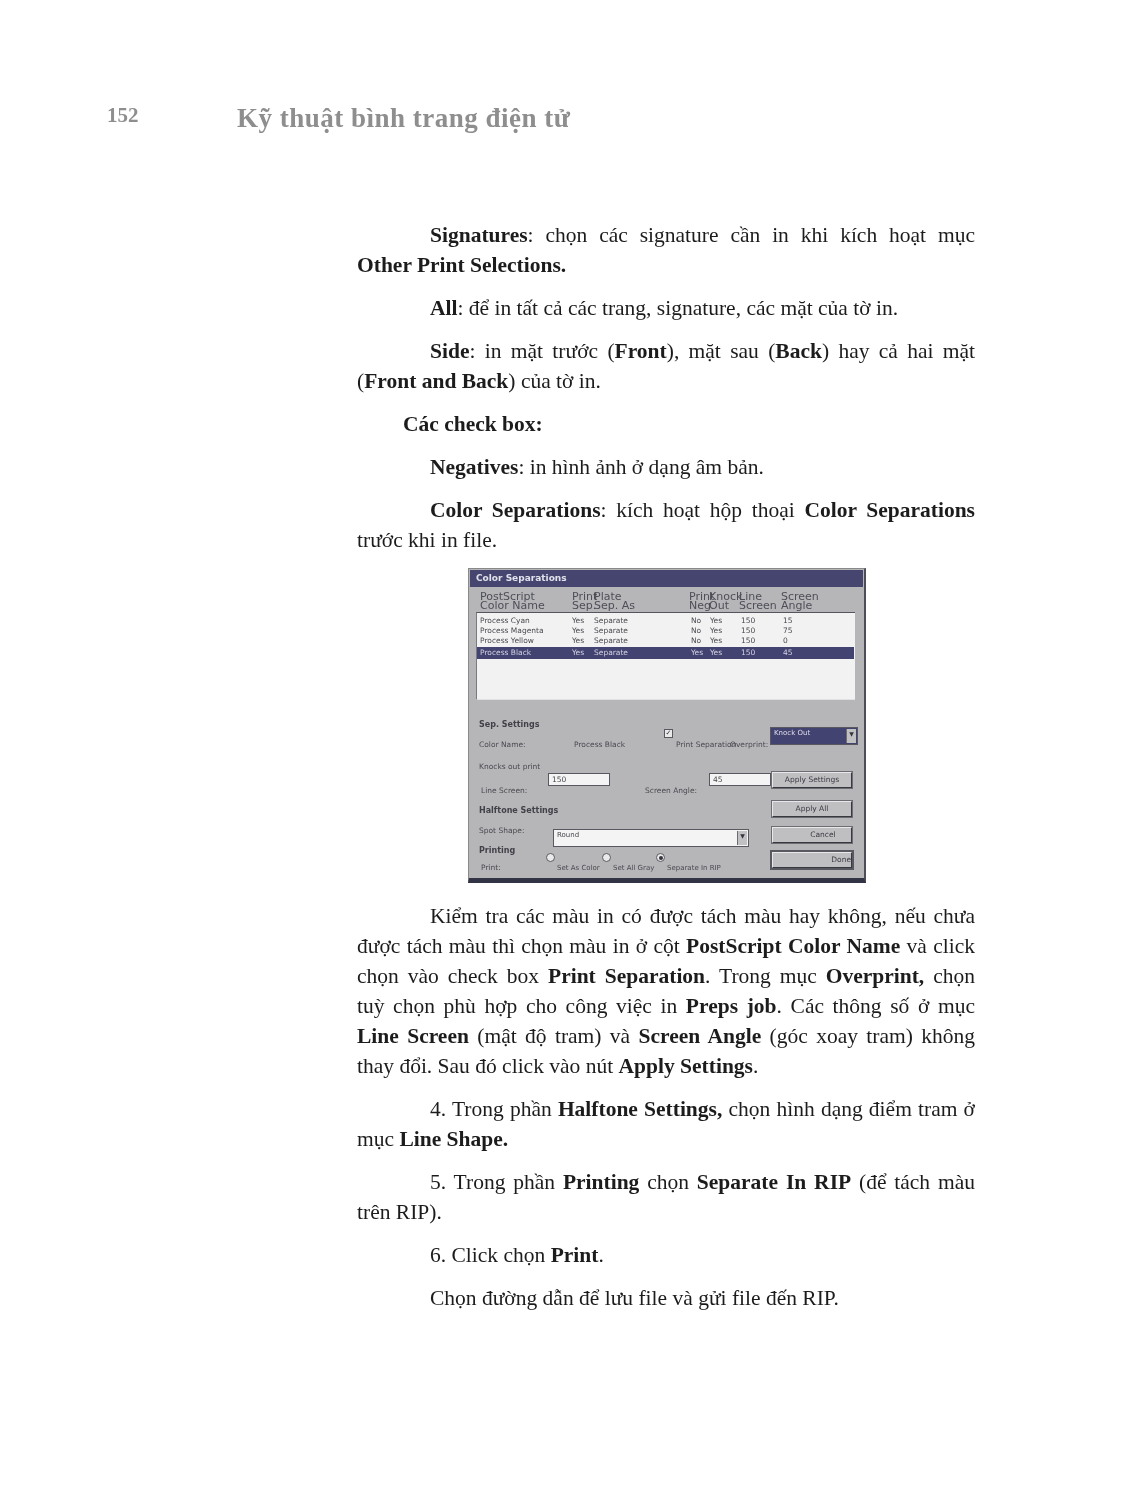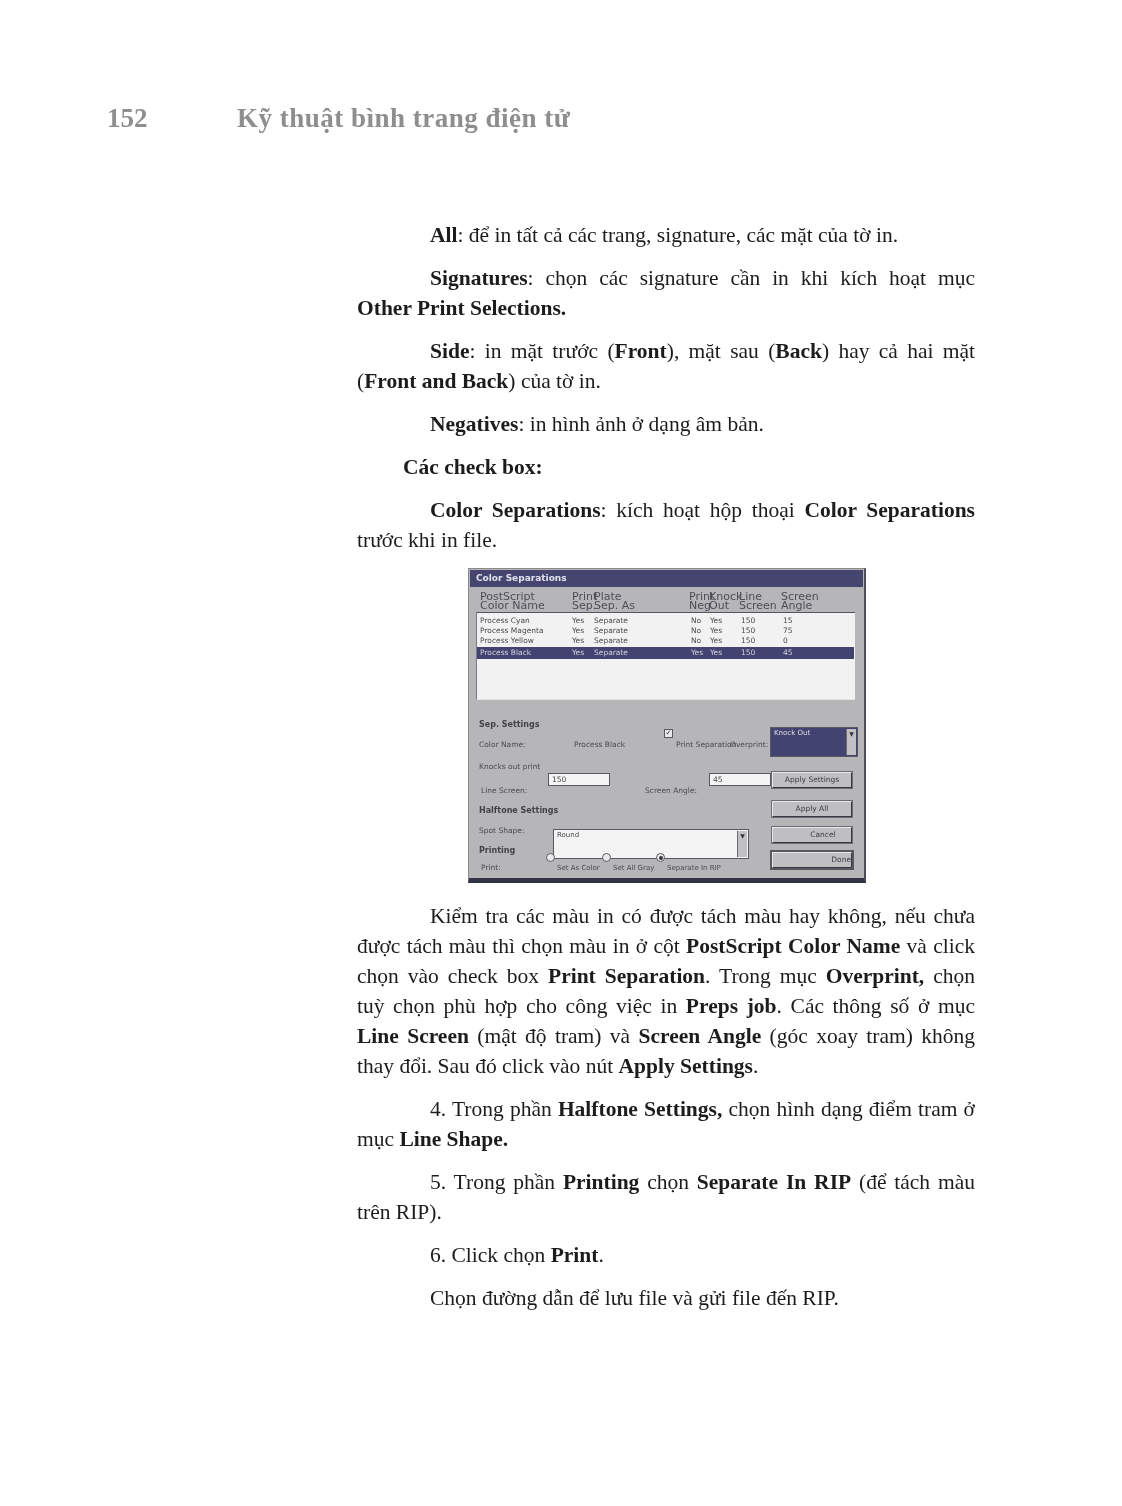--- a/index.html
+++ b/index.html
@@ -1,19 +1,19 @@
 <!DOCTYPE html>
 <html><head>
 <meta charset="utf-8">
 <style>
   html,body{margin:0;padding:0;background:#ffffff;}
   .page{position:relative;width:1122px;height:1506px;background:#ffffff;overflow:hidden;
         font-family:"Liberation Serif",serif;color:#1c1c1c;}
   .page-header{position:absolute;top:103px;left:0;width:1122px;color:#8e8e8e;font-weight:bold;}
-  .page-number{position:absolute;left:107px;top:0;font-size:27px;}
+  .page-number{position:absolute;left:107px;top:0;font-size:21px;}
   .page-title{position:absolute;left:237px;top:0;font-size:27px;letter-spacing:0.5px;}
   .content{position:absolute;left:357px;top:220px;width:618px;font-size:21.5px;line-height:30px;
            text-align:justify;}
   .para{margin:0 0 13px 0;text-indent:73px;}
   .para.head{text-indent:46px;}
   .para b{font-weight:bold;}
 
   
   .screenshot-wrap{position:relative;width:398px;height:315px;margin:0 0 18px 111px;}
   .dlg{position:absolute;left:0;top:0;right:0;bottom:0;background:#bababd;
@@ -29,21 +29,21 @@
   .trow{position:absolute;left:8px;right:10px;height:10px;font-size:7.5px;line-height:10px;white-space:nowrap;}
   .trow span{position:absolute;top:0;}
   .t1{left:3px}.t2{left:95px}.t3{left:117px}.t4{left:214px}.t5{left:233px}.t6{left:264px}.t7{left:306px}
   .r1{top:47px}.r2{top:57px}.r3{top:67px}
   .rsel{top:78px;height:12px;line-height:12px;background:#3e3e70;color:#d9d9ea;}
   .grplbl{position:absolute;font-size:8px;font-weight:bold;color:#3c3c44;white-space:nowrap;}
   .lbl{position:absolute;font-size:7.5px;white-space:nowrap;}
   .val{position:absolute;font-size:7.5px;white-space:nowrap;}
   .checkbox{position:absolute;width:7px;height:7px;background:#f2f2f2;border:1px solid #55555e;
             font-size:7px;line-height:7px;text-align:center;color:#2e2e38;}
-  .drop{position:absolute;height:30px;box-sizing:border-box;border:1px solid #55555e;background:#fdfdfd;
+  .drop{position:absolute;height:18px;box-sizing:border-box;border:1px solid #55555e;background:#fdfdfd;
         font-size:7px;line-height:11px;padding-left:3px;}
   .drop.hilite{background:#3e3e70;color:#e2e2f0;}
   .droparrow{position:absolute;right:1px;top:1px;bottom:1px;width:9px;background:#c6c6c9;
         border-left:1px solid #6a6a72;font-size:6px;line-height:10px;text-align:center;color:#2e2e38;}
   .field{position:absolute;height:13px;box-sizing:border-box;border:1px solid #55555e;background:#fdfdfd;
         font-size:7.5px;line-height:11px;padding-left:3px;}
   .btn{position:absolute;left:303px;width:80px;height:16px;background:#c4c4c7;box-sizing:border-box;
        border-top:1px solid #f0f0f2;border-left:1px solid #f0f0f2;
        border-bottom:1px solid #33333c;border-right:1px solid #33333c;
        box-shadow:0 0 0 1px #6a6a72;font-size:7.5px;line-height:14px;text-align:center;color:#34343c;}
@@ -55,25 +55,25 @@
 <body>
 
 <div class="page">
 
   <div class="page-header">
     <span class="page-number">152</span>
     <span class="page-title">Kỹ thuật bình trang điện tử</span>
   </div>
 
   <div class="content">
+    <p class="para"><b>Signatures</b>: chọn các signature cần in khi kích hoạt mục <b>Other Print Selections.</b></p>
     <p class="para"><b>All</b>: để in tất cả các trang, signature, các mặt của tờ in.</p>
-    <p class="para"><b>Signatures</b>: chọn các signature cần in khi kích hoạt mục <b>Other Print Selections.</b></p>
     <p class="para"><b>Side</b>: in mặt trước (<b>Front</b>), mặt sau (<b>Back</b>) hay cả hai mặt (<b>Front and Back</b>) của tờ in.</p>
+    <p class="para head"><b>Các check box:</b></p>
     <p class="para"><b>Negatives</b>: in hình ảnh ở dạng âm bản.</p>
-    <p class="para head"><b>Các check box:</b></p>
     <p class="para"><b>Color Separations</b>: kích hoạt hộp thoại <b>Color Separations</b> trước khi in file.</p>
 
     <div class="screenshot-wrap">
       <div class="dlg">
         <div class="dlg-titlebar">
           <span>Color Separations</span>
         </div>
 
         <div class="hdr hc1">
           <span>PostScript</span><br><span>Color Name</span></div>

